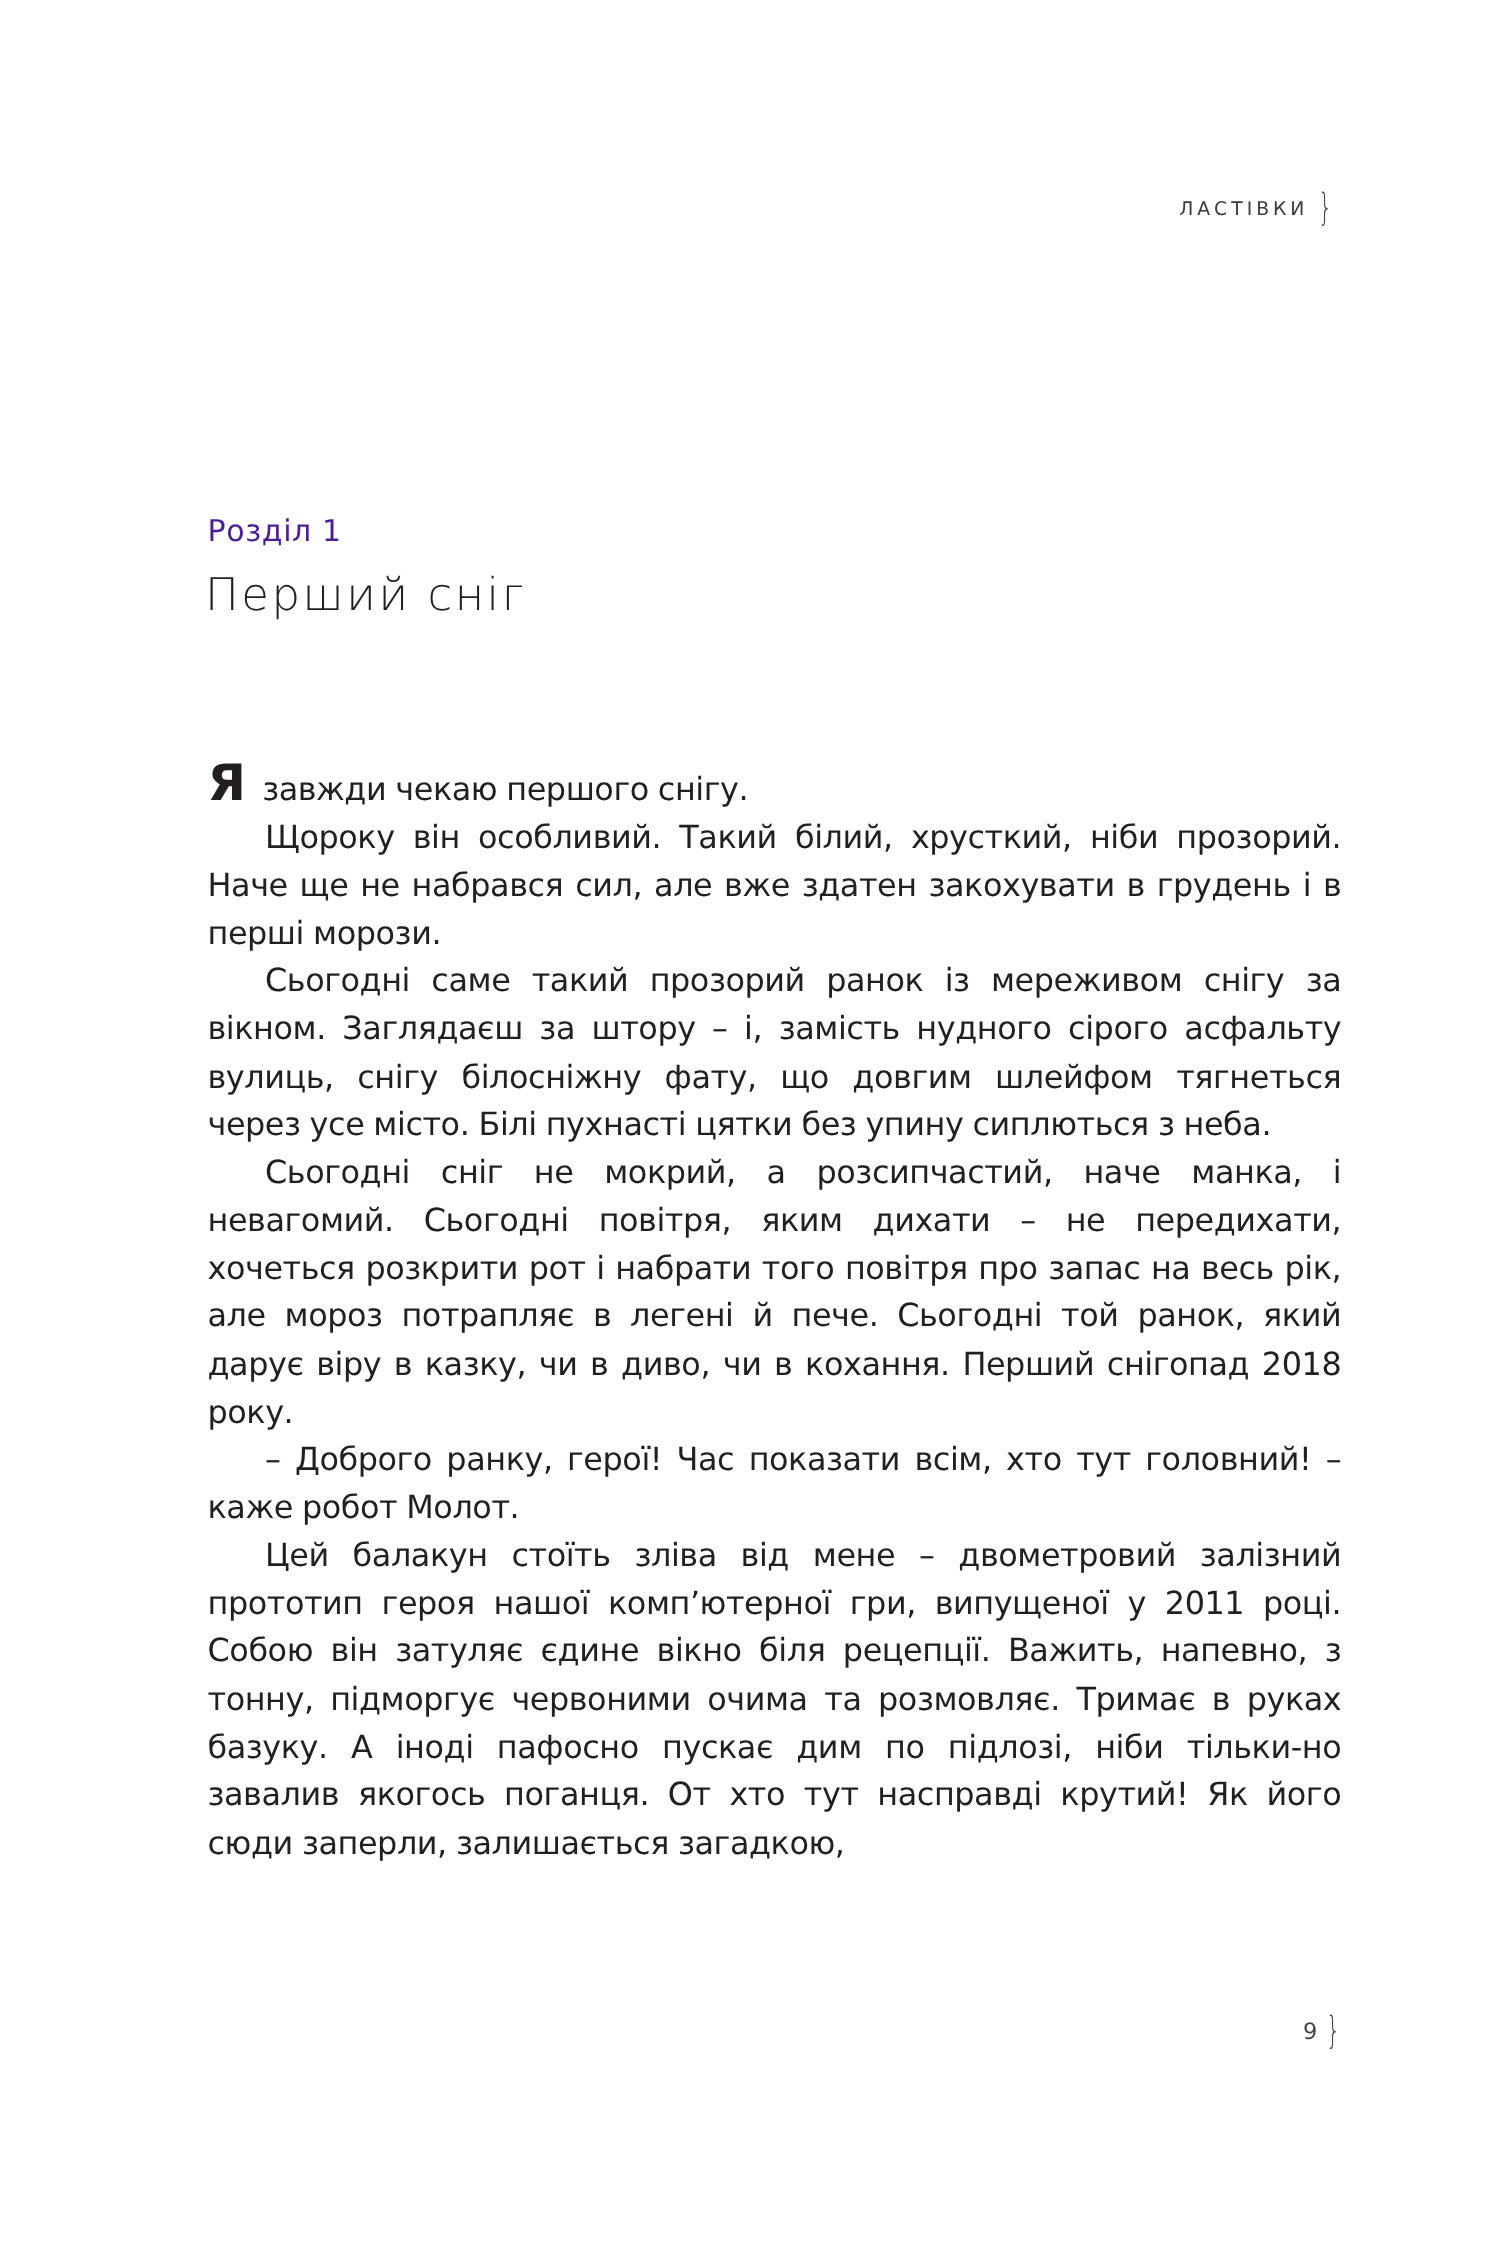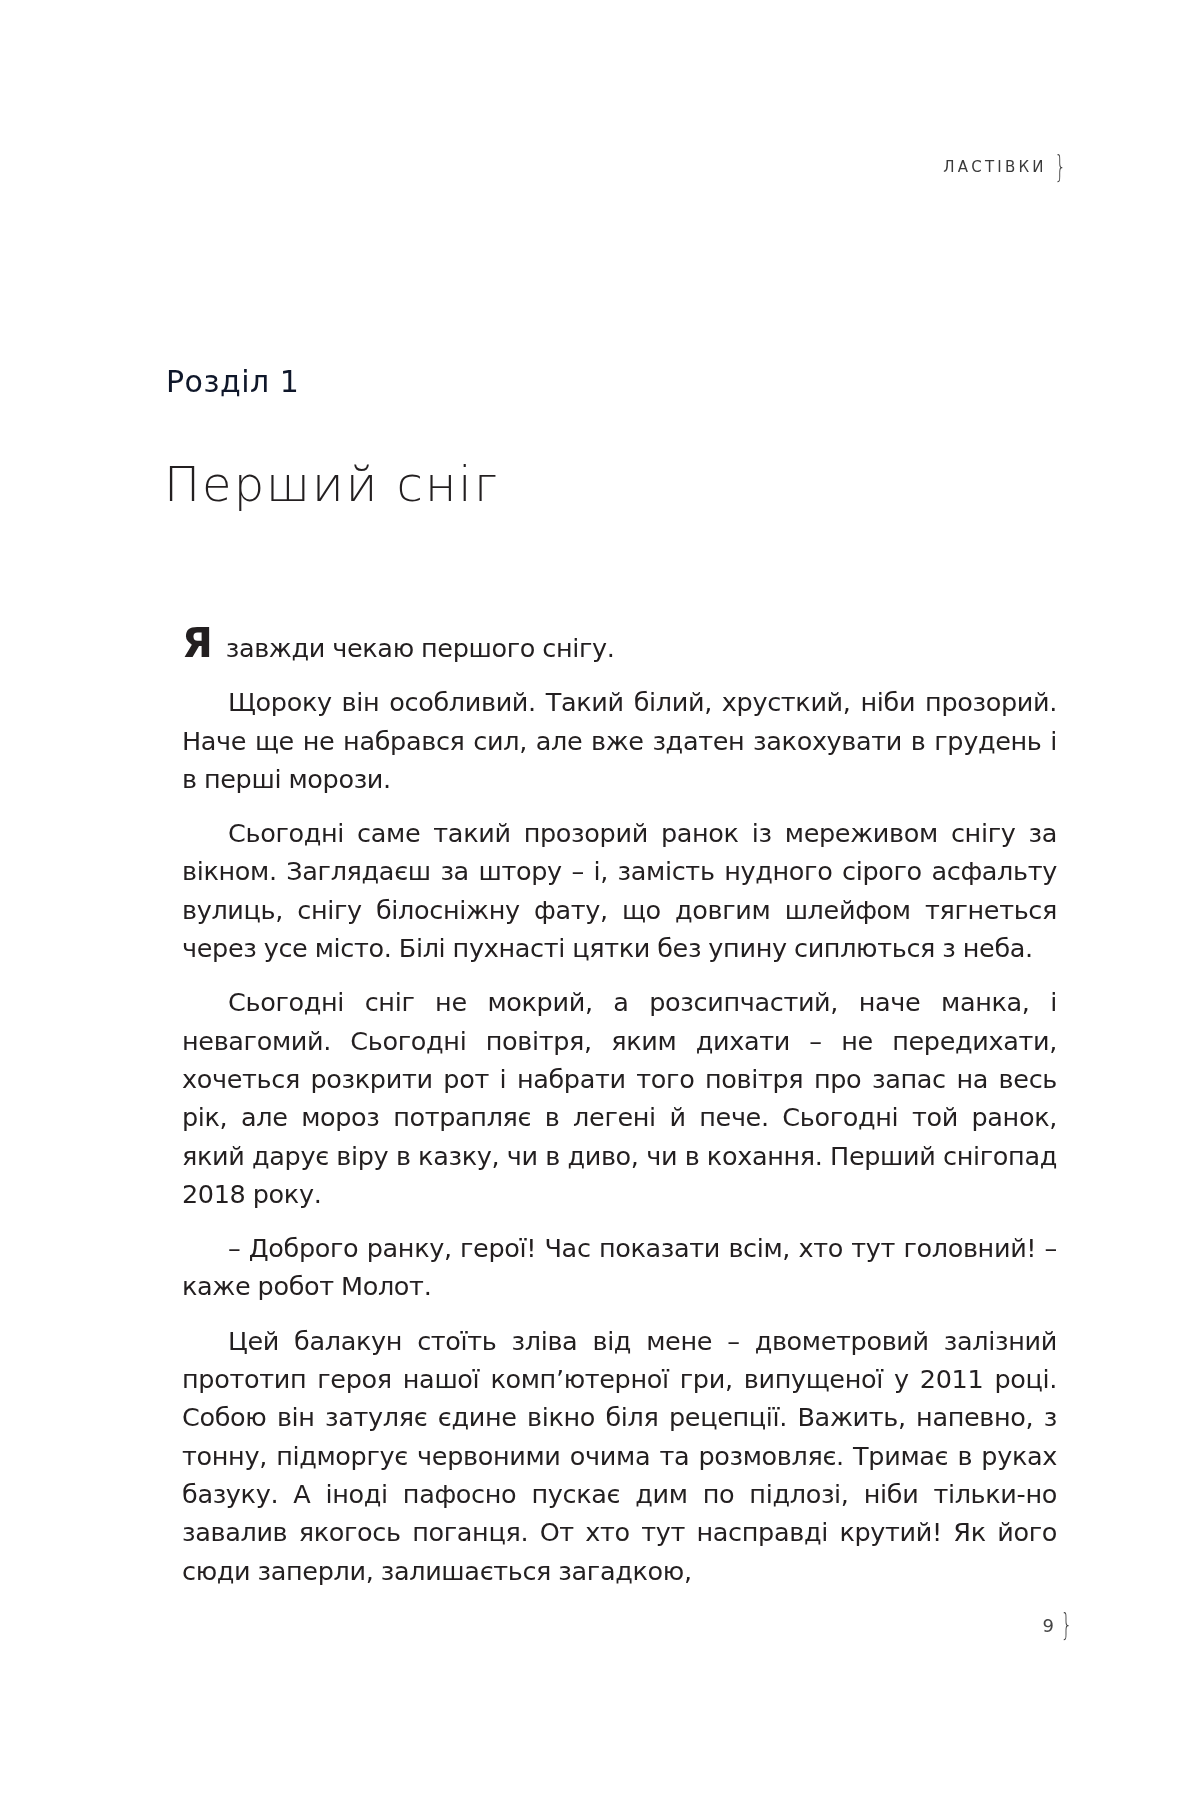--- a/index.html
+++ b/index.html
@@ -4,33 +4,33 @@
 <style>
   html, body { margin: 0; padding: 0; background: #ffffff; }
   body { width: 1200px; height: 1800px; position: relative; overflow: hidden; color: #231f20; }
   .running-head {
     position: absolute; top: 152px; right: 128px;
     font-family: "DejaVu Sans", sans-serif; font-size: 15px; letter-spacing: 3.2px;
     color: #3a3a3a; display: flex; align-items: center; justify-content: center;
   }
   .brace { font-family: "DejaVu Sans", sans-serif; font-size: 30px; font-weight: 200; color: #444; margin-left: 3px; line-height: 1; transform: scaleX(0.6); display:inline-block;}
   .chapter-num {
-    position: absolute; top: 364px; left: 166px;
-    font-family: "DejaVu Sans", sans-serif; font-size: 30px; color: #0f172a; letter-spacing: 0.5px;
+    position: absolute; top: 411px; left: 166px;
+    font-family: "DejaVu Sans", sans-serif; font-size: 24px; color: #4c1d95; letter-spacing: 0.5px;
   }
   .chapter-title {
     position: absolute; top: 456px; left: 164px;
-    font-family: "DejaVu Sans", sans-serif; font-size: 48px; font-weight: 300; letter-spacing: 2px; color: #231f20;
+    font-family: "DejaVu Sans", sans-serif; font-size: 36px; font-weight: 300; letter-spacing: 2px; color: #231f20;
   }
   .body-text {
     position: absolute; top: 612px; left: 166px; width: 907px;
     font-family: "DejaVu Sans", sans-serif; font-size: 25.5px; line-height: 38.3px;
     color: #231f20; text-align: justify; letter-spacing: -0.35px; word-spacing: -0.5px;
   }
-  .body-text p { margin: 16px; text-indent: 46px; text-align: justify; }
+  .body-text p { margin: 0; text-indent: 46px; text-align: justify; }
   .body-text p.first { text-indent: 0; }
   .dropcap { font-weight: bold; font-size: 40px; line-height: 30px; margin-right: 6px; }
   .folio {
     position: absolute; top: 1610px; right: 124px;
     font-family: "DejaVu Sans", sans-serif; font-size: 18px; color: #444; display:flex; align-items:center;
   }
 </style>
 </head>
 <body>
 

